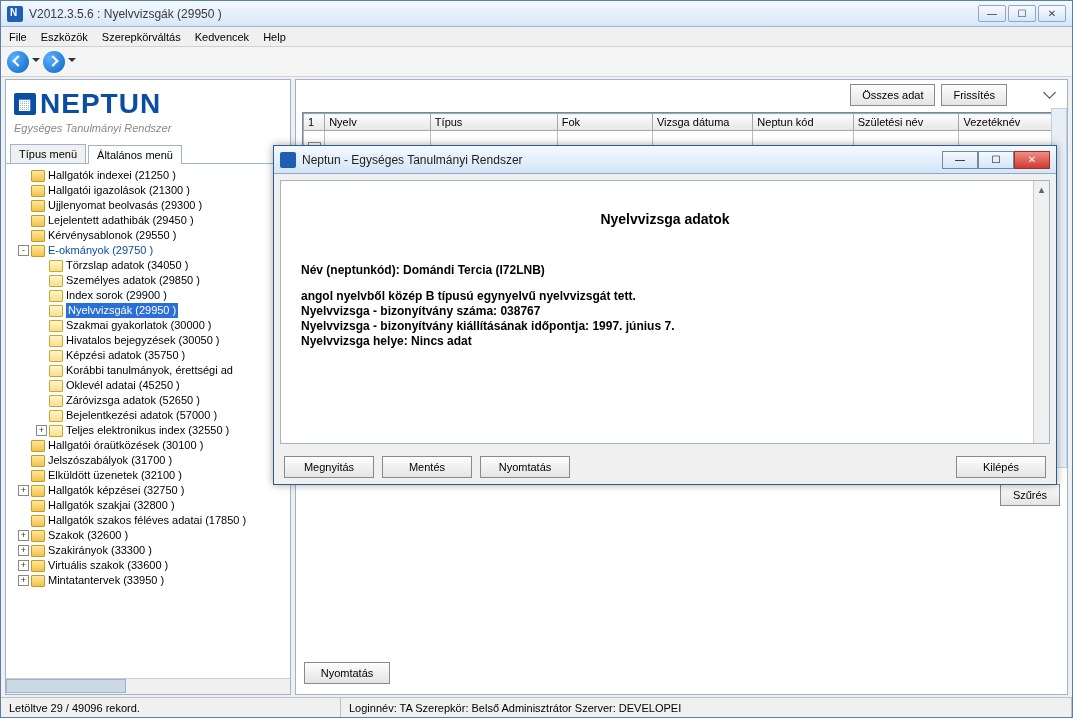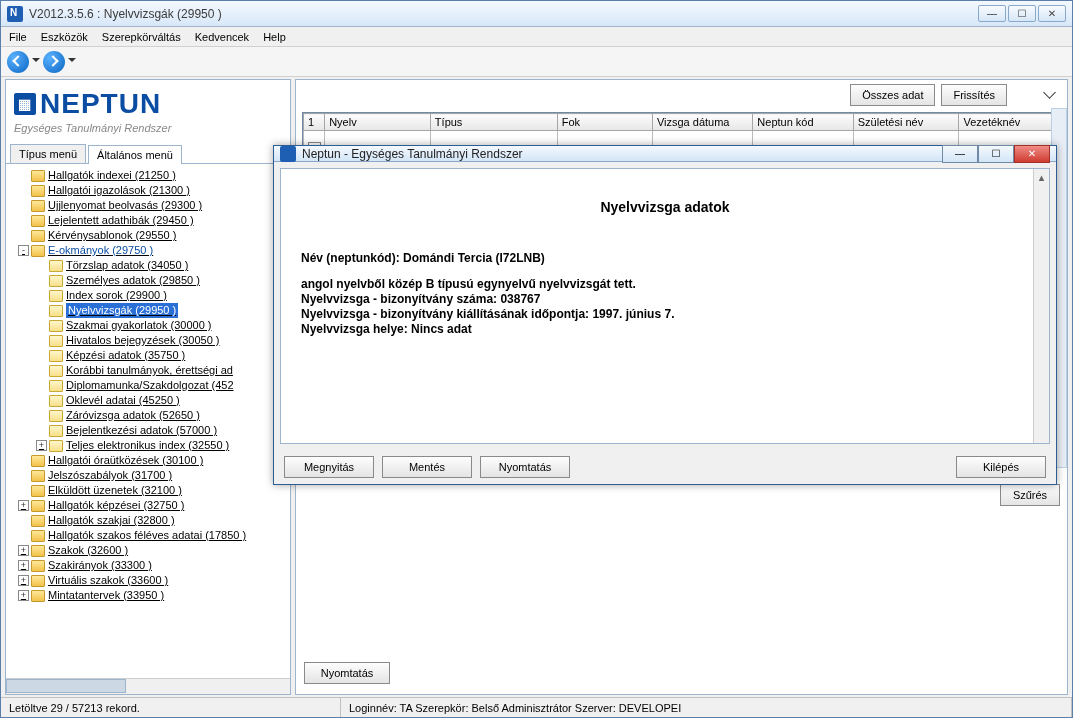--- a/index.html
+++ b/index.html
@@ -25,21 +25,21 @@
   .body-area { position:absolute; top:78px; left:4px; right:4px; bottom:22px; display:flex; gap:4px;}
   
   .left-panel { width:286px; background:#fff; border:1px solid #9db5cc; display:flex; flex-direction:column;}
   .logo-area { padding:8px 8px 2px 8px;}
   .logo-text { color:#0a4da2; font-weight:bold; font-size:28px; letter-spacing:1px; display:flex; align-items:center; gap:4px;}
   .logo-mark { width:22px; height:22px; background:#0a4da2; border-radius:2px; display:inline-flex; align-items:center; justify-content:center; color:#fff; font-size:14px;}
   .logo-sub { color:#888; font-style:italic; font-size:11px; margin-top:2px;}
   .tab-row { display:flex; border-bottom:1px solid #9db5cc; margin-top:8px; padding-left:4px;}
   .tab { padding:3px 8px; border:1px solid #9db5cc; border-bottom:none; background:#f0f0f0; margin-right:2px; cursor:default;}
   .tab.active { background:#fff; position:relative; top:1px;}
-  .tree { flex:1; overflow:auto; padding:4px 0 4px 2px;text-decoration:underline;}
+  .tree { flex:1; overflow:auto; padding:4px 0 4px 2px;}
   .tree-item { display:flex; align-items:center; white-space:nowrap; padding:0 2px; line-height:15px; cursor:default;}
   .tree-item .exp { width:11px; height:11px; border:1px solid #888; background:#fff; margin-right:2px; display:flex; align-items:center; justify-content:center; font-size:9px; line-height:1; color:#333;}
   .tree-item .spacer { display:inline-block;}
   .tree-item .ico { width:14px; height:12px; margin-right:3px; background:linear-gradient(#ffe89a,#f2c24b); border:1px solid #c49a2a; border-radius:1px;}
   .tree-item .ico.page { background:linear-gradient(#fff6cc,#f6e08a); border:1px solid #c9a832;}
   .tree-item.active .lbl { background:#2a6fd6; color:#fff; padding:0 2px;}
   .tree-item.parent .lbl { color:#0a4da2;}
   .tree-hscroll{height:16px;border-top:1px solid #ccc;background:#f0f0f0;position:relative;}
   .tree-hscroll .thumb{position:absolute;left:0;top:0;height:14px;width:120px;background:#cdd8e5;border:1px solid #9db5cc;}
   
@@ -53,21 +53,21 @@
   .grid th { background:linear-gradient(#fdfdfd,#e6e6e6); border:1px solid #a6a6a6; font-weight:normal; text-align:left; padding:2px 4px; font-size:11px;}
   .grid td { border:1px solid #bcbcbc; padding:11px 4px; background:#fff;}
   .grid .cb{width:13px;height:13px;border:1px solid #888;background:#fff;display:inline-block;}
   .szures-btn{position:absolute;right:7px;top:404px;}
   .nyomtatas-main{position:absolute;left:8px;bottom:10px;width:86px;}
   
   .status-bar { position:absolute; left:0; right:0; bottom:0; height:20px; background:#f0f0f0; border-top:1px solid #c0c0c0; display:flex; align-items:center; font-size:11px;}
   .status-bar .cell{ padding:0 8px; border-right:1px solid #c0c0c0; height:100%; display:flex; align-items:center;}
   
   .overlay-dialog { position:absolute; left:273px; top:145px; width:784px; height:340px; border:1px solid #2c5d93; background:#f0f0f0; box-shadow:0 0 8px rgba(0,0,0,0.35); display:flex; flex-direction:column;}
-  .dlg-title { height:16px; background:linear-gradient(#f4f9ff,#d3e5f6); display:flex; align-items:center; padding:0 6px; border-bottom:1px solid #8aa8c9;}
+  .dlg-title { height:28px; background:linear-gradient(#f4f9ff,#d3e5f6); display:flex; align-items:center; padding:0 6px; border-bottom:1px solid #8aa8c9;}
   .dlg-title .title{flex:1;color:#222;font-size:12px;}
   .dlg-btns{display:flex;gap:0;}
   .dlg-btn{width:36px;height:18px;border:1px solid #6f8aa7;display:flex;align-items:center;justify-content:center;font-size:10px;}
   .dlg-btn.min{background:linear-gradient(#f4f9ff,#d3e5f6);}
   .dlg-btn.max{background:linear-gradient(#f4f9ff,#d3e5f6);}
   .dlg-btn.close{background:linear-gradient(#f08c86,#cf3b31);color:#fff;border-color:#a23028;}
   .dlg-body { flex:1; margin:6px; background:#fff; border:1px solid #9db5cc; padding:18px 20px; position:relative; overflow:hidden;}
   .dlg-body h2{ text-align:center; font-size:14px; margin:12px 0 36px 0; font-weight:bold;}
   .dlg-body .line{ font-size:12px; margin:1px 0;font-weight:bold;}
   .dlg-body .vscroll{position:absolute;right:0;top:0;bottom:0;width:16px;background:#f0f0f0;border-left:1px solid #ccc;}
@@ -194,26 +194,20 @@
             <span class="spacer" style="width:26px"></span>
             <span style="width:13px;display:inline-block"></span>
             <span class="ico page"></span>
             <span class="lbl">Képzési adatok (35750  )</span>
           </div>
           <div class="tree-item">
             <span class="spacer" style="width:26px"></span>
             <span style="width:13px;display:inline-block"></span>
             <span class="ico page"></span>
             <span class="lbl">Korábbi tanulmányok, érettségi ad</span>
-          </div>
-          <div class="tree-item">
-            <span class="spacer" style="width:26px"></span>
-            <span style="width:13px;display:inline-block"></span>
-            <span class="ico page"></span>
-            <span class="lbl">Diplomamunka/Szakdolgozat (452</span>
           </div>
           <div class="tree-item">
             <span class="spacer" style="width:26px"></span>
             <span style="width:13px;display:inline-block"></span>
             <span class="ico page"></span>
             <span class="lbl">Oklevél adatai (45250  )</span>
           </div>
           <div class="tree-item">
             <span class="spacer" style="width:26px"></span>
             <span style="width:13px;display:inline-block"></span>
@@ -352,21 +346,21 @@
             </tbody>
         </table>
       </div>
       <div class="right-vscroll"></div>
       <div class="btn szures-btn">Szűrés</div>
       <div class="btn nyomtatas-main">Nyomtatás</div>
     </div>
   </div>
 
   <div class="status-bar">
-    <div class="cell" style="width:340px">Letöltve 29 / 57213 rekord.</div>
+    <div class="cell" style="width:340px">Letöltve 29 / 49096 rekord.</div>
     <div class="cell" style="flex:1">Loginnév: TA   Szerepkör: Belső Adminisztrátor   Szerver: DEVELOPEI</div>
   </div>
 </div>
 
 <div class="overlay-dialog">
   <div class="dlg-title">
     <span class="app-icon" style="width:16px;height:16px;background:#1e5fb4;border-radius:2px;margin-right:6px;position:relative"></span>
     <span class="title">Neptun - Egységes Tanulmányi Rendszer</span>
     <div class="dlg-btns">
       <div class="dlg-btn min">—</div>

